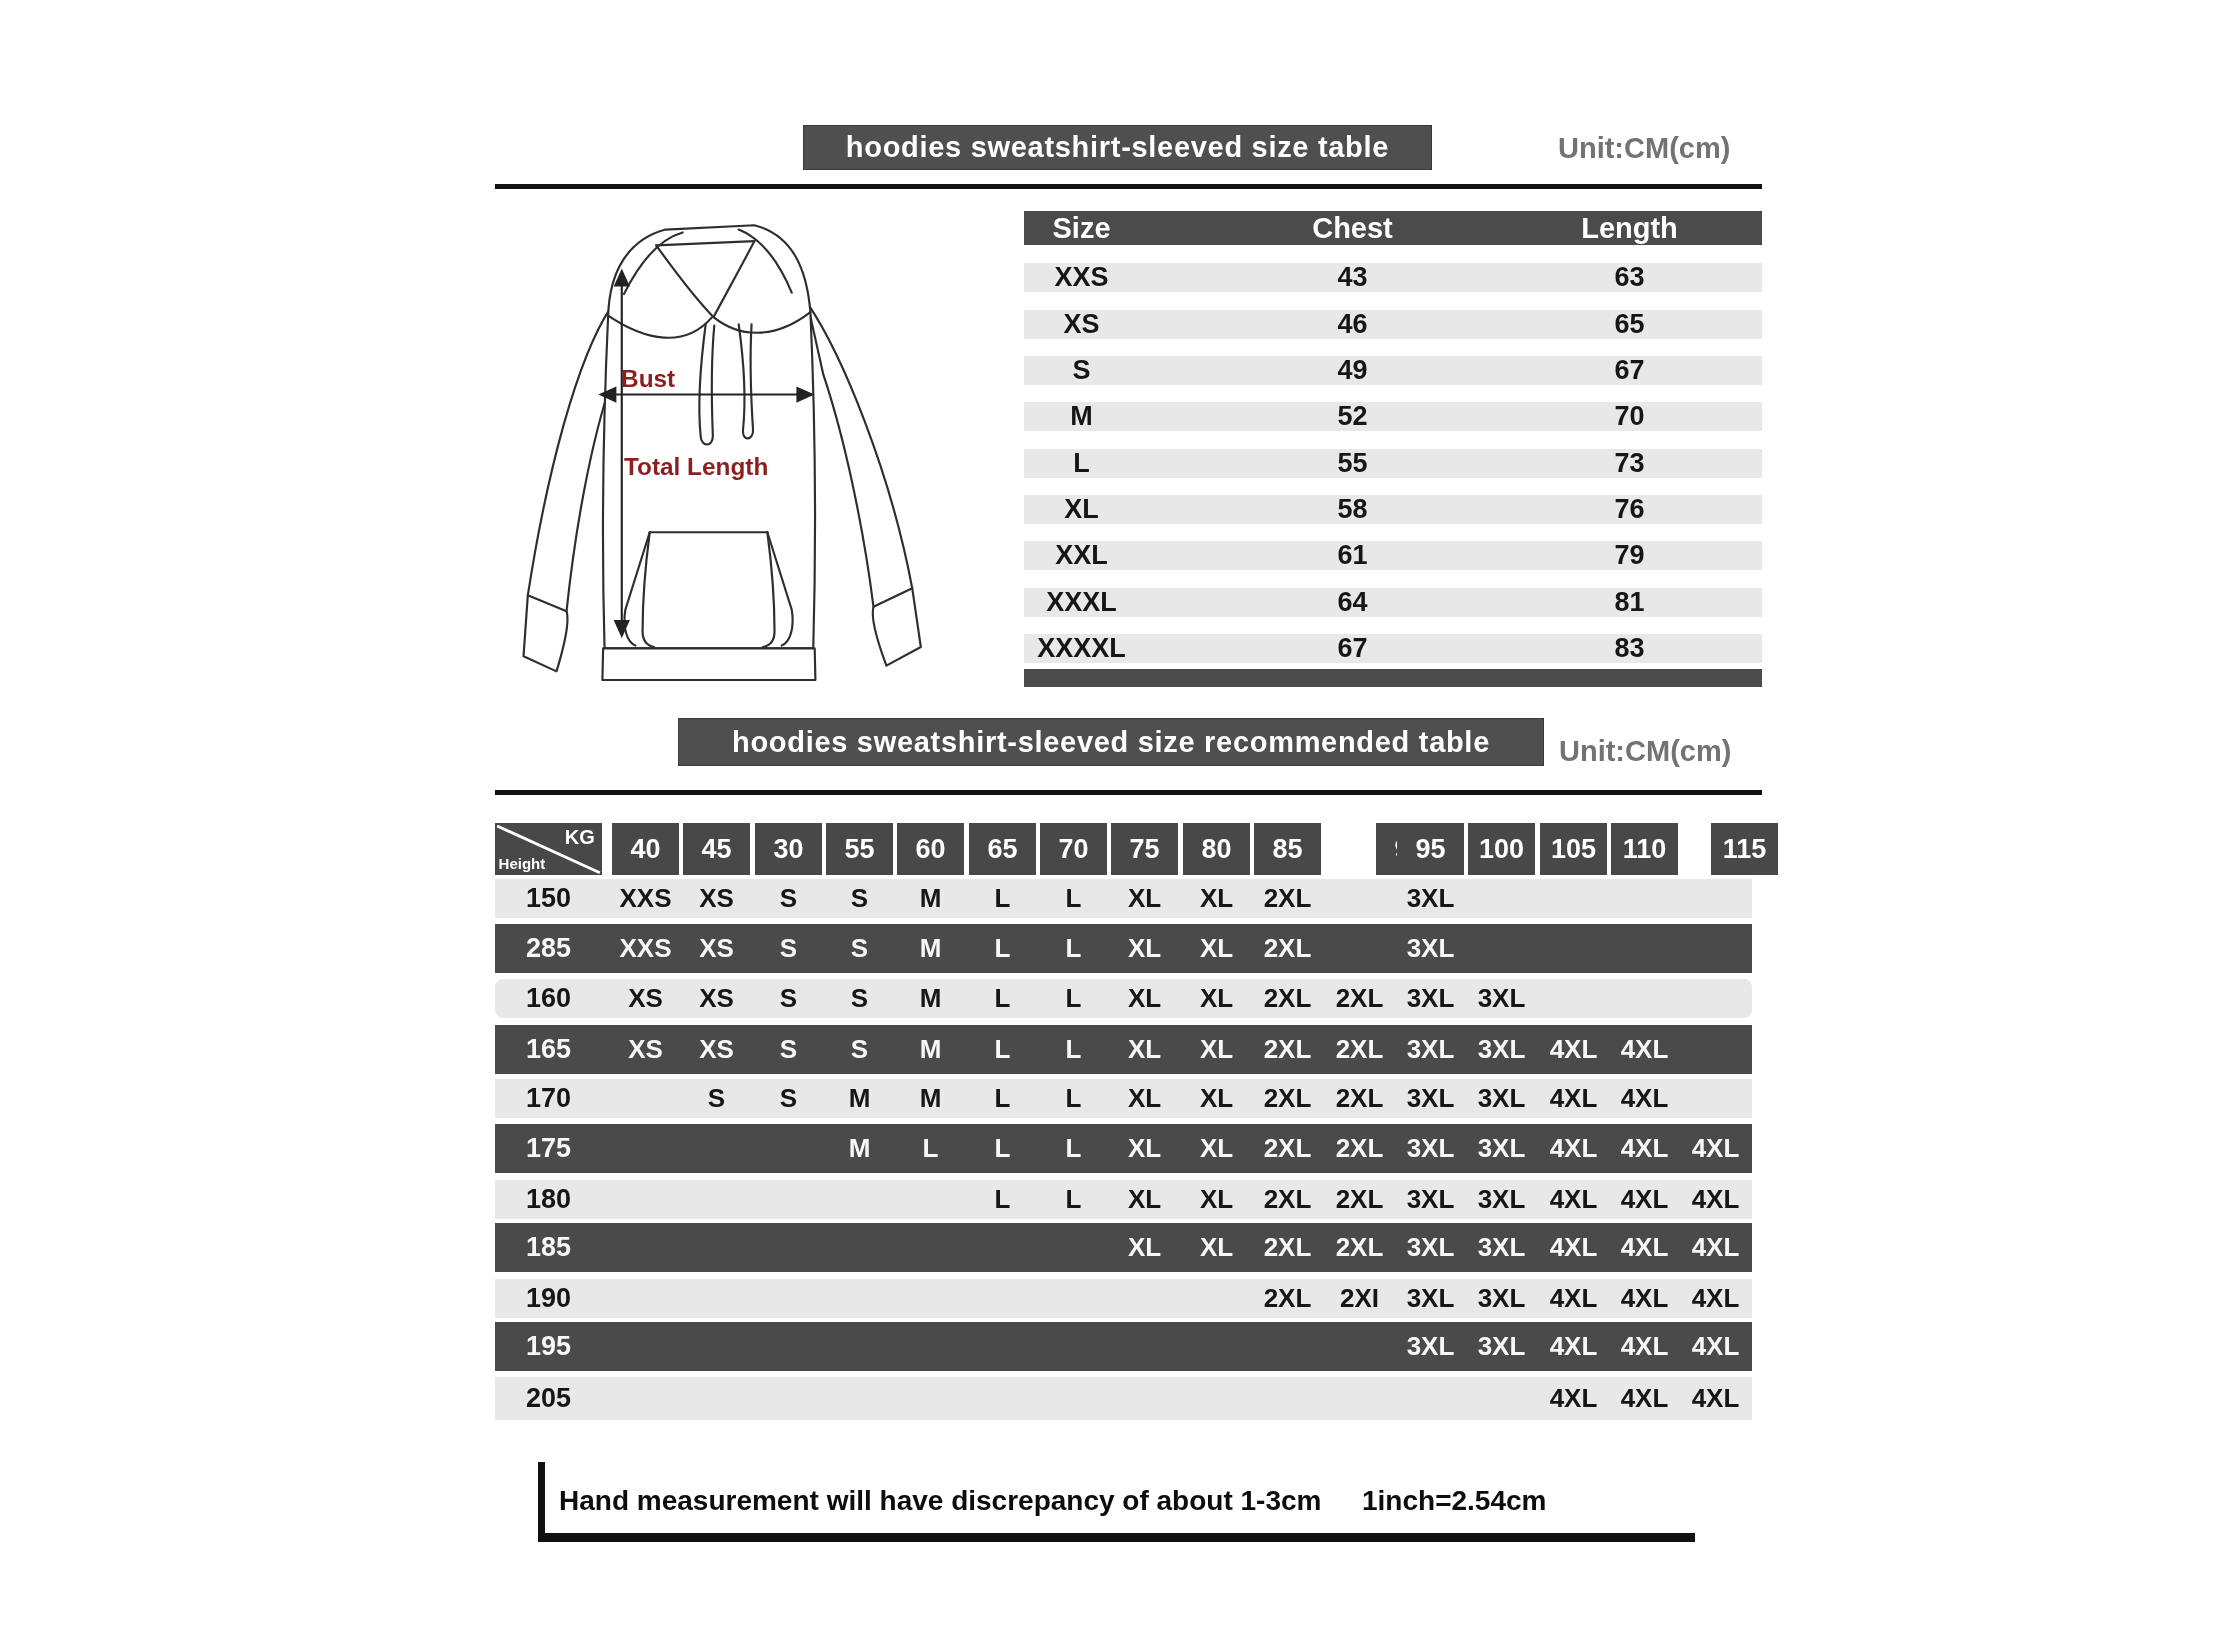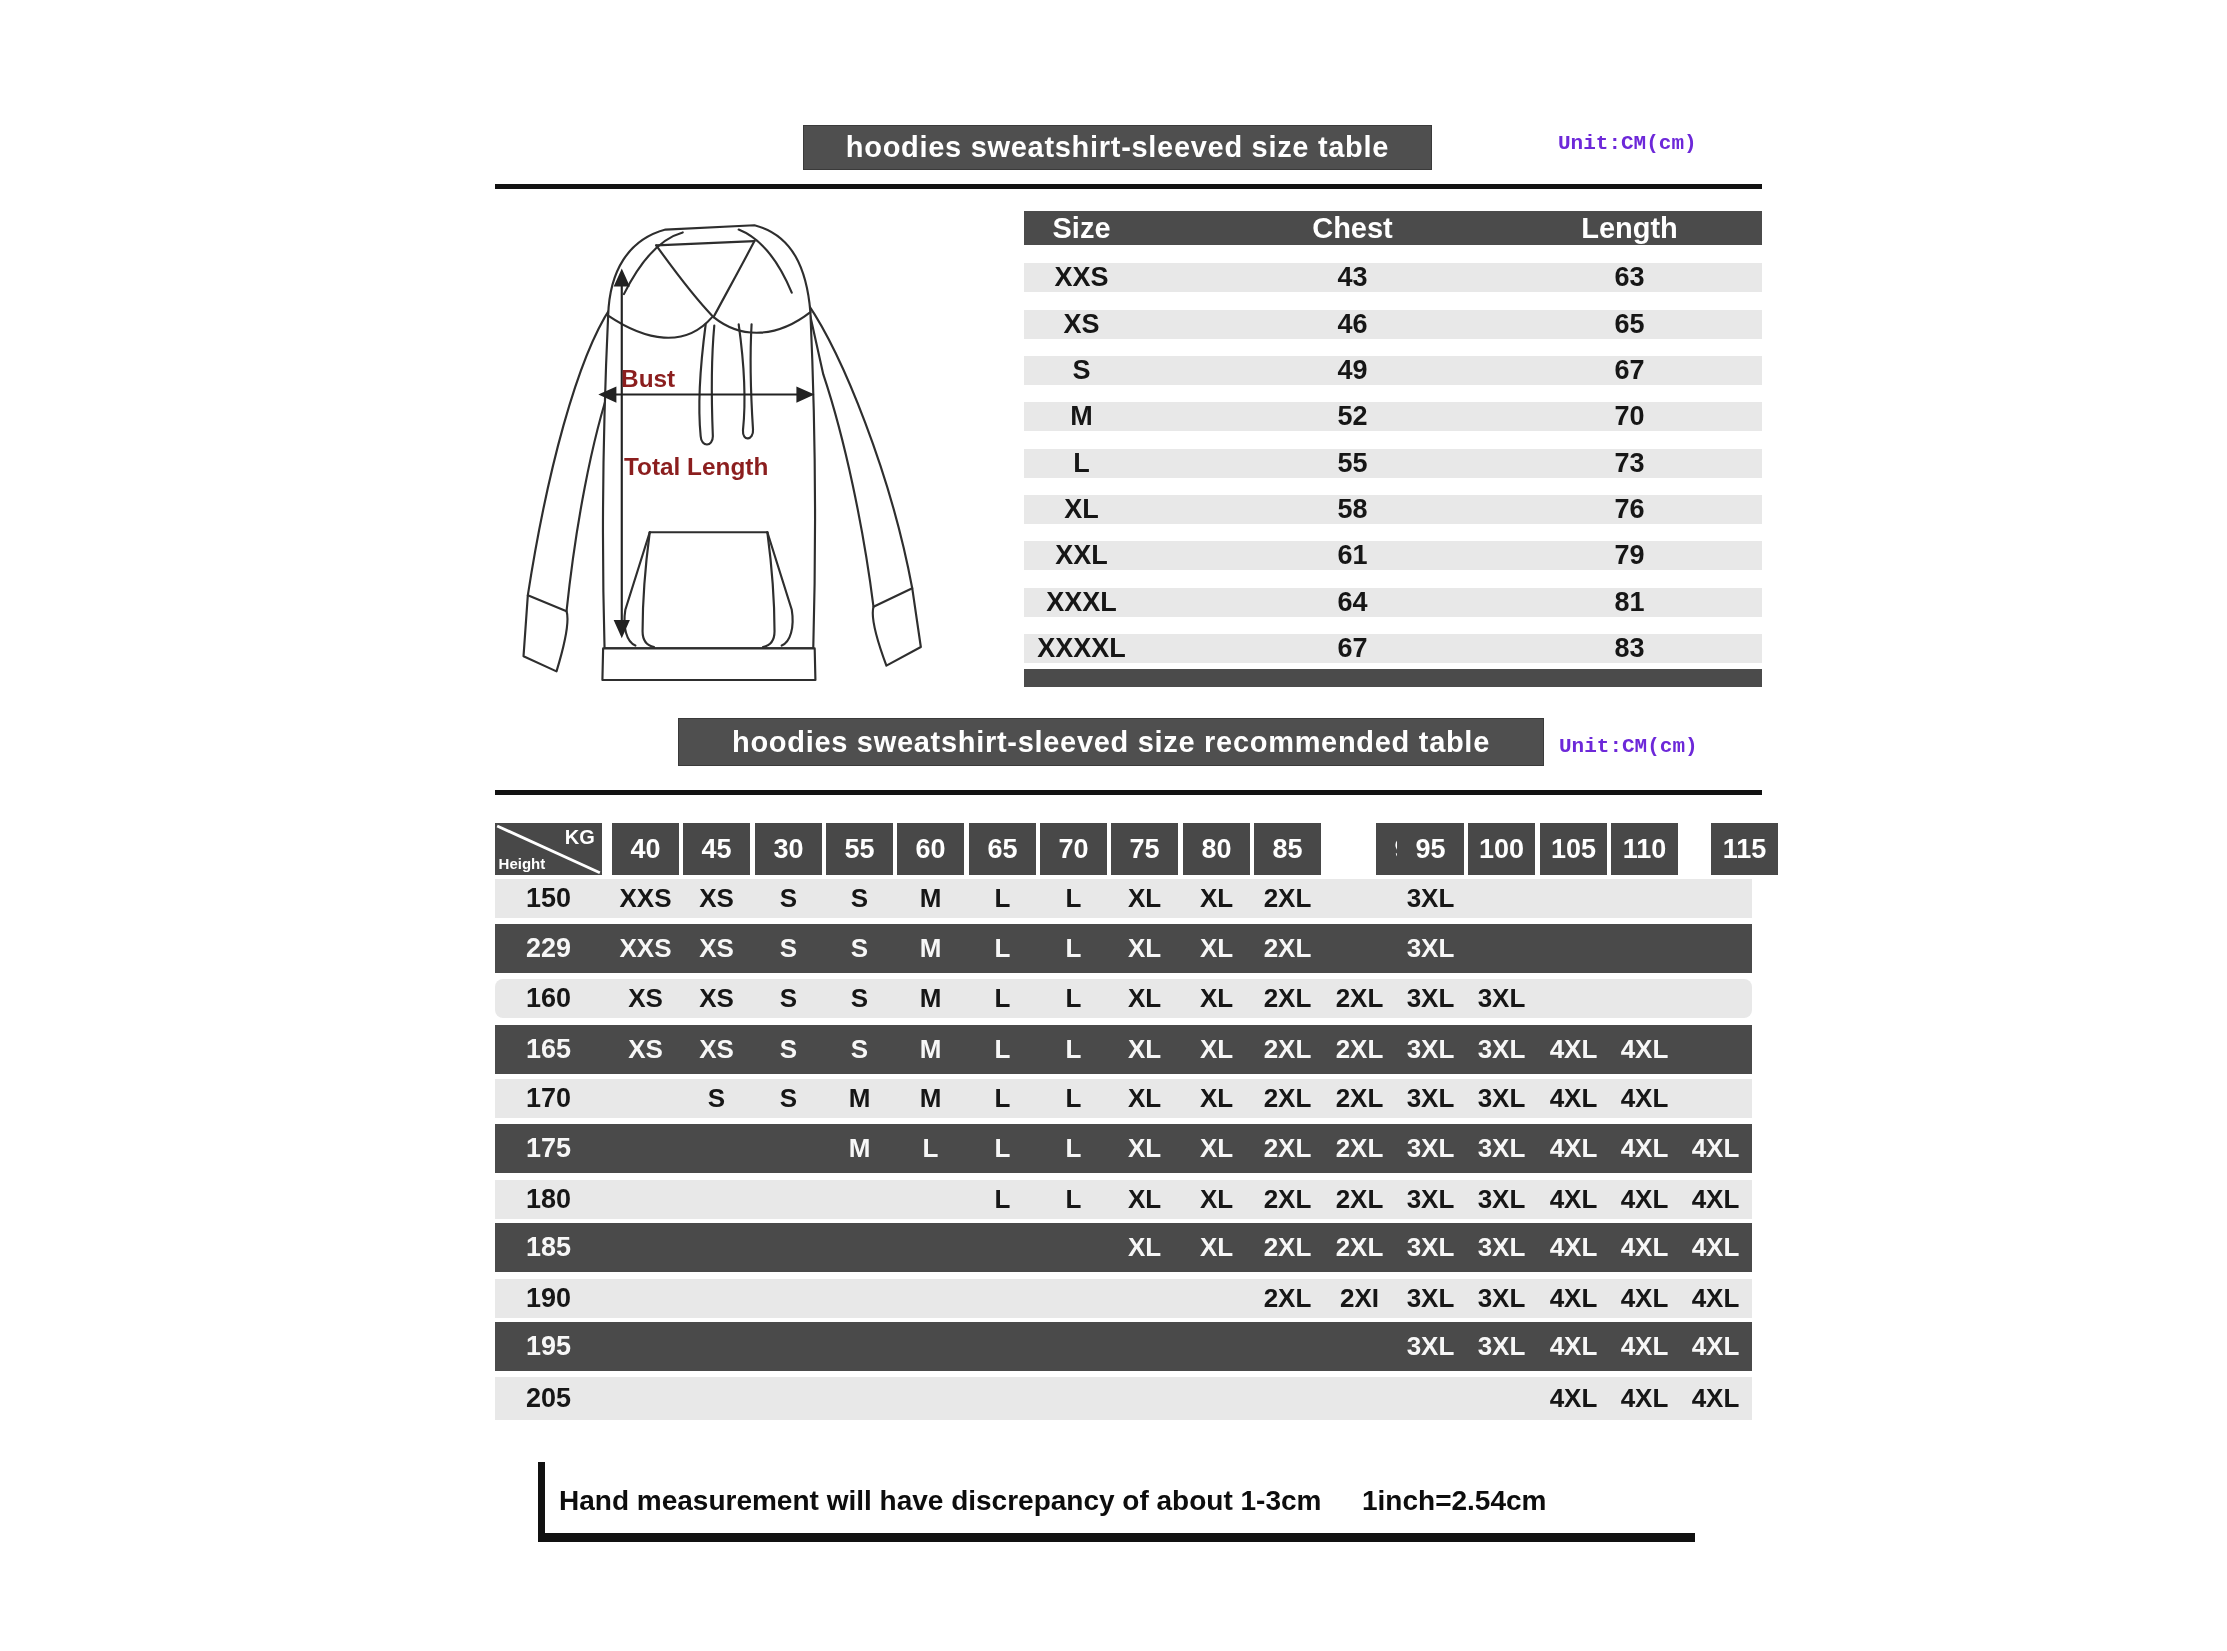--- a/index.html
+++ b/index.html
@@ -6,21 +6,21 @@
   #canvas{
     position:relative;width:2227px;height:1651px;background:#ffffff;overflow:hidden;
     font-family:"Liberation Sans","DejaVu Sans",sans-serif;font-weight:700;color:#1b1b1b;
   }
   .abs{position:absolute;}
   
   .bar{position:absolute;background:#4f4f4f;border:1.4px solid #3a3a3a;display:flex;align-items:center;justify-content:center;}
   .bar span{color:#fff;font-size:29px;letter-spacing:0.7px;white-space:nowrap;}
   .title1{left:803px;top:125px;width:627px;height:43px;}
   .title2{left:678px;top:718px;width:864px;height:46px;}
-  .unit{position:absolute;font-size:21px;color:#6d28d9;white-space:nowrap;font-family:Liberation Mono, monospace;}
+  .unit{position:absolute;font-size:29px;color:#737373;white-space:nowrap;}
   .unit1{left:1558px;top:132px;}
   .unit2{left:1559px;top:735px;}
   .divider{position:absolute;background:#121212;height:5px;width:1267px;left:495px;}
   .d1{top:184px;} .d2{top:790px;}
 
   
   #size-table{position:absolute;left:1024px;top:211px;width:738px;height:482px;}
   .st-header{position:absolute;left:0;top:0;width:738px;height:34px;background:#4b4b4b;}
   .st-header .stc{color:#fff;font-size:29px;}
   .stc{position:absolute;top:0;height:100%;display:flex;align-items:center;justify-content:center;white-space:nowrap;}
@@ -204,21 +204,21 @@
           <span class="cell" style="left: 331px;">S</span>
           <span class="cell" style="left: 402px;">M</span>
           <span class="cell" style="left: 474px;">L</span>
           <span class="cell" style="left: 545px;">L</span>
           <span class="cell" style="left: 616px;">XL</span>
           <span class="cell" style="left: 688px;">XL</span>
           <span class="cell" style="left: 759px;">2XL</span>
           <span class="cell" style="left: 902px;">3XL</span>
         </div>
         <div class="reco-row dark" style="top: 101px; height: 49px;">
-          <span class="h-label">229</span>
+          <span class="h-label">285</span>
           <span class="cell" style="left: 117px;">XXS</span>
           <span class="cell" style="left: 188px;">XS</span>
           <span class="cell" style="left: 260px;">S</span>
           <span class="cell" style="left: 331px;">S</span>
           <span class="cell" style="left: 402px;">M</span>
           <span class="cell" style="left: 474px;">L</span>
           <span class="cell" style="left: 545px;">L</span>
           <span class="cell" style="left: 616px;">XL</span>
           <span class="cell" style="left: 688px;">XL</span>
           <span class="cell" style="left: 759px;">2XL</span>

